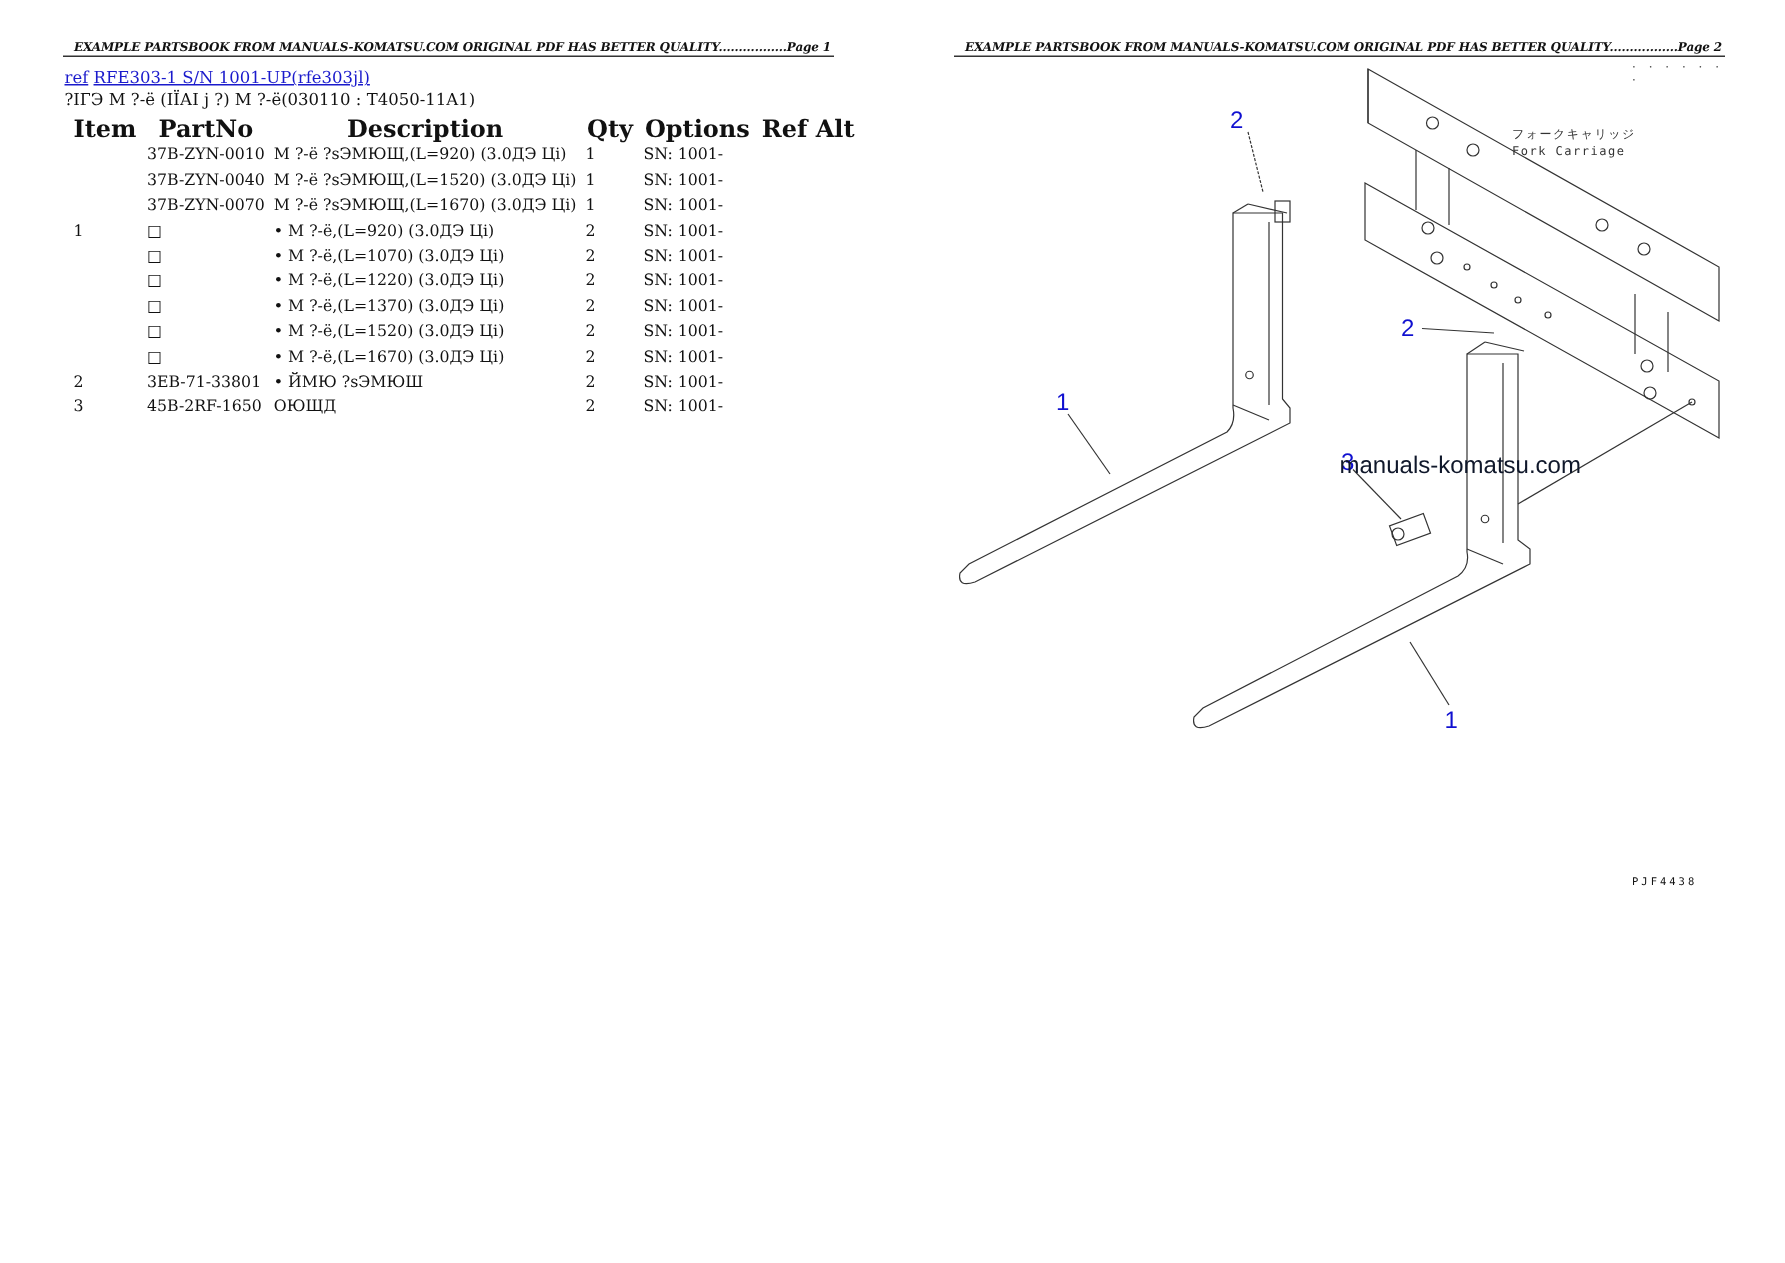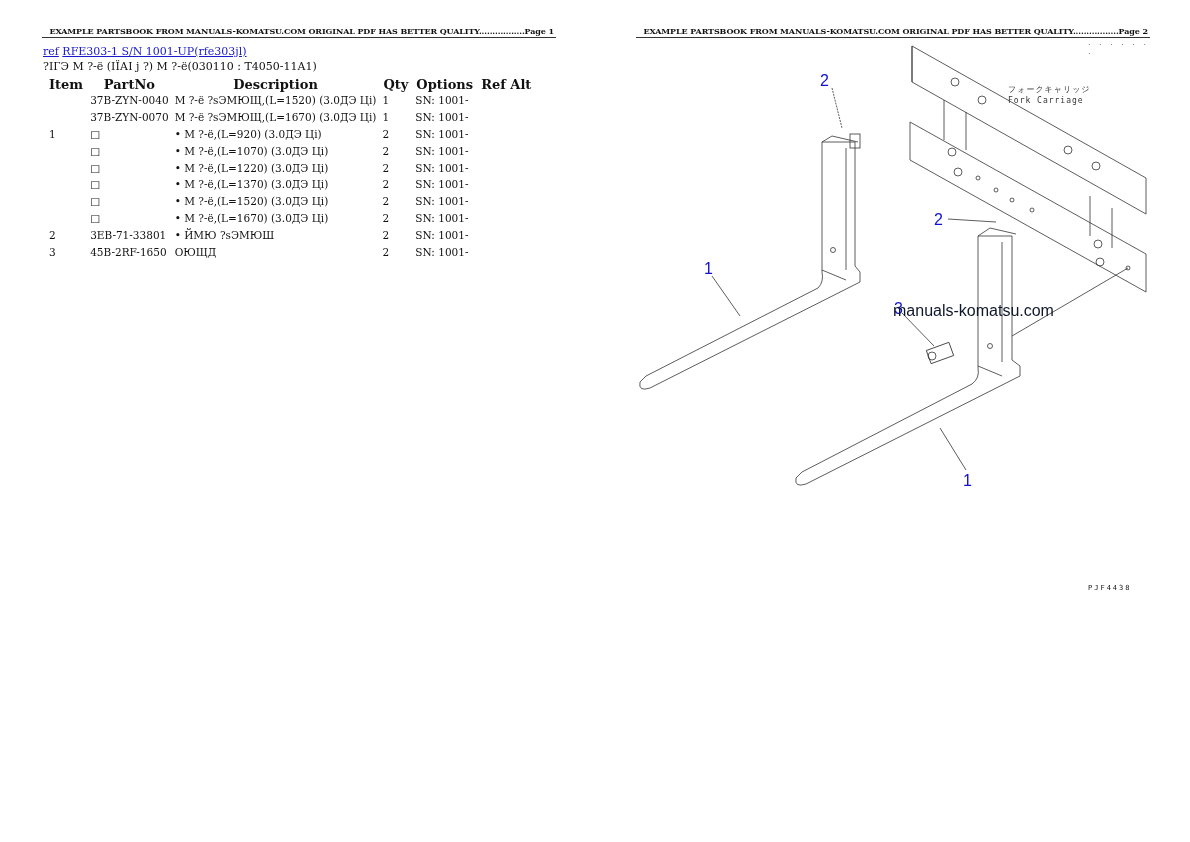--- a/index.html
+++ b/index.html
@@ -1,24 +1,24 @@
 <!DOCTYPE html>
 <html><head>
 <meta charset="utf-8">
 <style>
   html, body { margin:0; padding:0; background:#ffffff; }
   body { width:1190px; height:842px; position:relative; overflow:hidden; font-family:"DejaVu Serif","Liberation Serif",serif; color:#111; }
-  .page-header { position:absolute; top:25px; height:12px; border-bottom:1px solid #333; font-size:8px; font-weight:bold; text-align:right; padding-right:2px; line-height:12px; letter-spacing:-0.1px; white-space:nowrap; }
+  .page-header { position:absolute; top:25px; height:12px; border-bottom:1px solid #333; font-size:8px; font-weight:bold; font-style:italic; text-align:right; padding-right:2px; line-height:12px; letter-spacing:-0.1px; white-space:nowrap; }
   #hdr1 { left:42px; width:512px; }
   #hdr2 { left:636px; width:512px; }
   .ref-line { position:absolute; left:43px; top:45px; font-size:11px;text-align:center; }
   .ref-line a { color:#1a1acc; text-decoration:underline; cursor:pointer; }
   .sub-title { position:absolute; left:43px; top:60px; font-size:11px; white-space:nowrap; }
   table.parts { position:absolute; left:43px; top:76px; border-collapse:collapse; font-size:10.5px; }
-  table.parts th { font-weight:bold; font-size:13px; padding:0 4px; height:16px; text-align:center; white-space:nowrap; }
+  table.parts th { font-weight:bold; font-size:16px; padding:0 4px; height:16px; text-align:center; white-space:nowrap; }
   table.parts td { height:16.8px; padding:0 3px; white-space:nowrap; vertical-align:middle; }
   .c-item { width:26px; text-align:left; padding-left:6px !important; }
   .c-part { width:72px; }
   .c-desc { width:186px; }
   .c-qty { width:14px; text-align:left; }
   .c-opt { width:54px; }
   .c-ref { width:44px; }
   .diagram { position:absolute; left:630px; top:40px; width:530px; height:560px; }
   .callout { position:absolute; color:#1010d0; font-family:"Liberation Sans","DejaVu Sans",sans-serif; font-size:16px; }
   .watermark { position:absolute; left:893px; top:302px; font-family:"Liberation Sans","DejaVu Sans",sans-serif; font-size:16px; color:#0f172a;text-align:right; }
@@ -43,20 +43,28 @@
     <tr>
       <th class="c-item">Item</th>
       <th class="c-part">PartNo</th>
       <th class="c-desc">Description</th>
       <th class="c-qty">Qty</th>
       <th class="c-opt">Options</th>
       <th class="c-ref">Ref Alt</th>
     </tr>
   </thead>
   <tbody id="parts-body">
+      <tr>
+        <td class="c-item"></td>
+        <td class="c-part">37B-ZYN-0010</td>
+        <td class="c-desc">М ?-ё ?sЭМЮЩ,(L=920) (3.0ДЭ Цi)</td>
+        <td class="c-qty">1</td>
+        <td class="c-opt">SN: 1001-</td>
+        <td class="c-ref"></td>
+      </tr>
       <tr>
         <td class="c-item"></td>
         <td class="c-part">37B-ZYN-0040</td>
         <td class="c-desc">М ?-ё ?sЭМЮЩ,(L=1520) (3.0ДЭ Цi)</td>
         <td class="c-qty">1</td>
         <td class="c-opt">SN: 1001-</td>
         <td class="c-ref"></td>
       </tr>
       <tr>
         <td class="c-item"></td>

